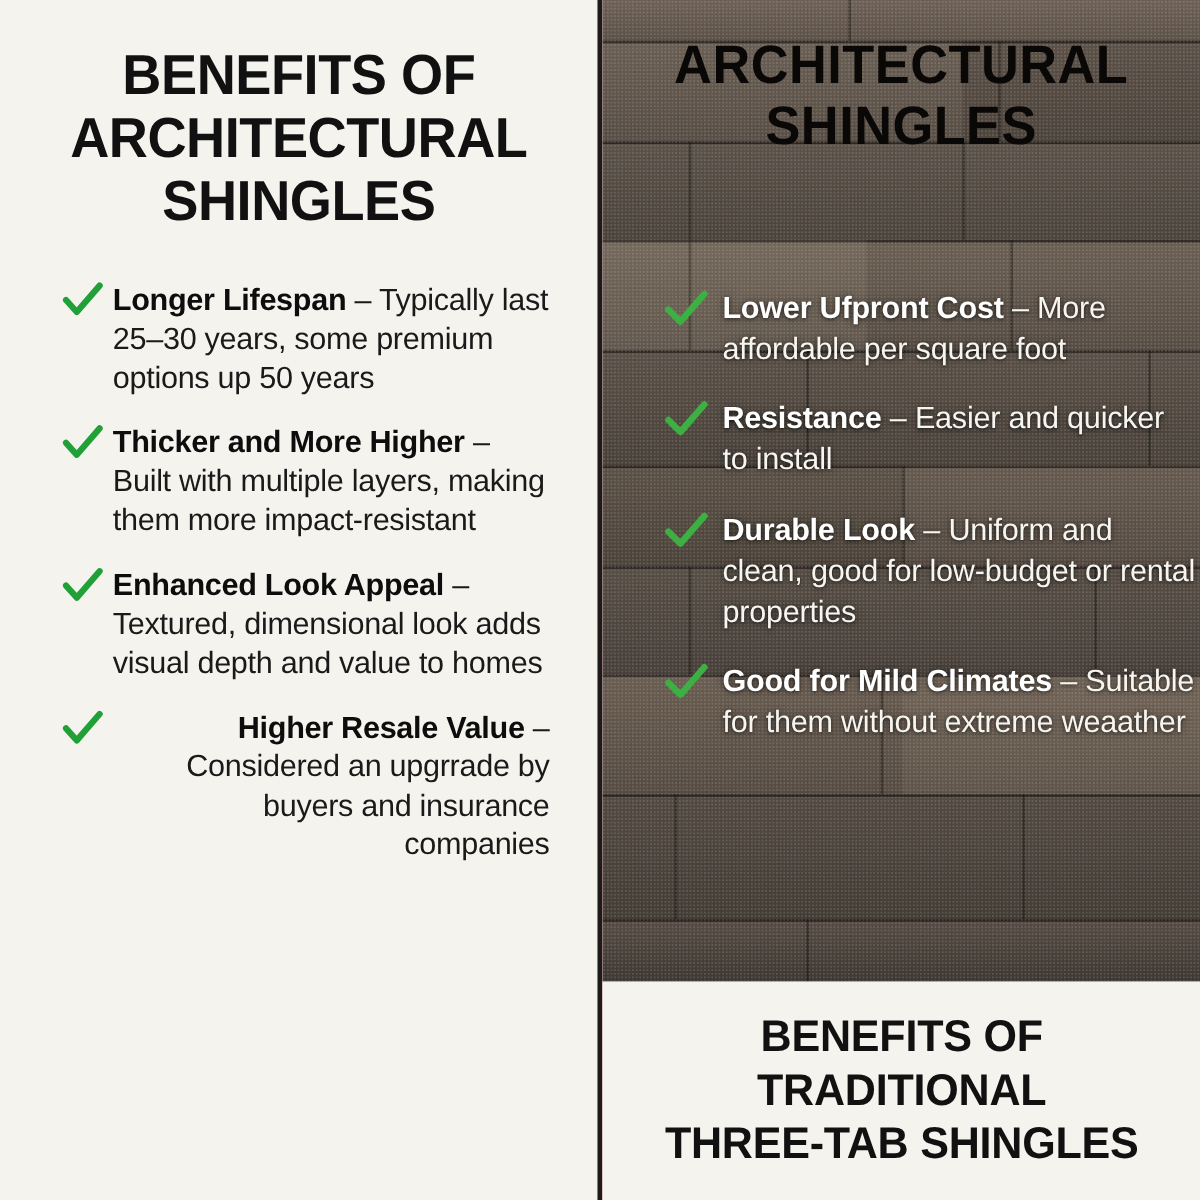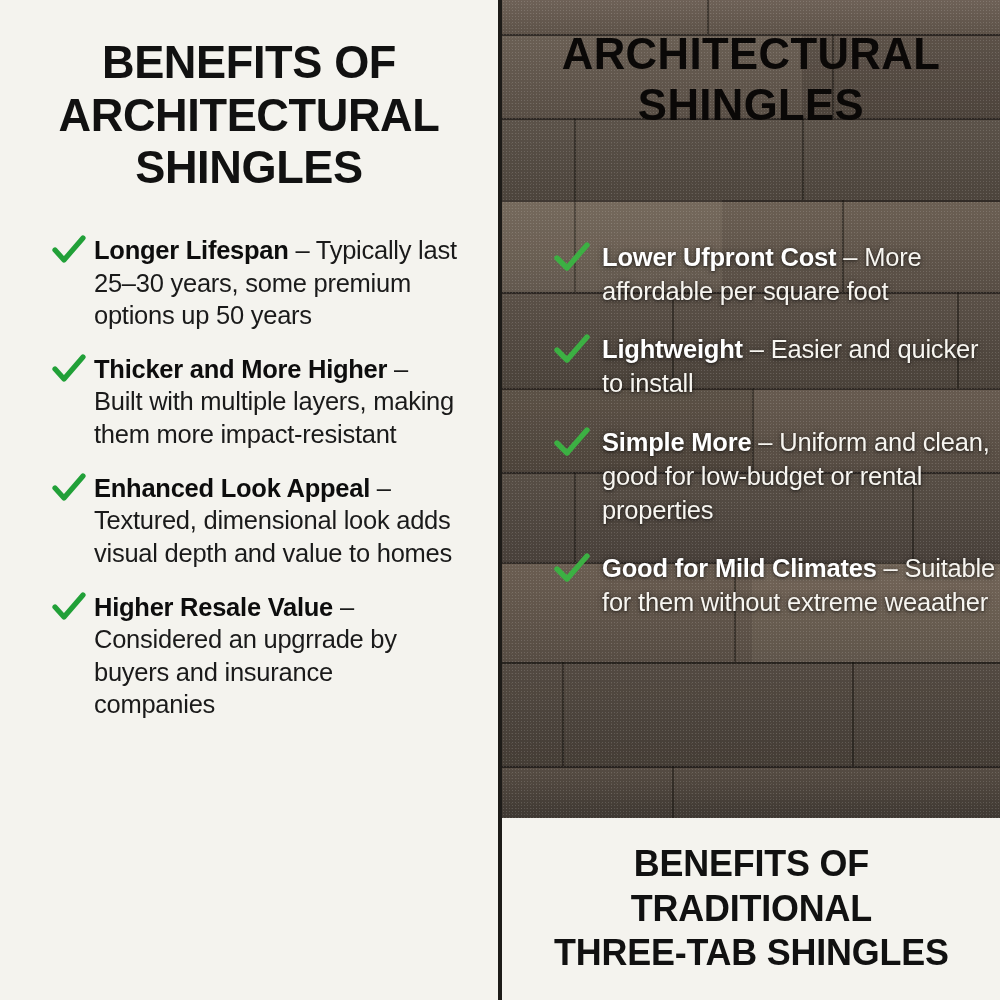--- a/index.html
+++ b/index.html
@@ -45,21 +45,21 @@
   }
   .left-list li {
     position: relative;
     padding-left: 48px;
     margin-bottom: 21px;
     font-size: 25.5px;
     line-height: 1.28;
     color: #1a1a1a;
     letter-spacing: -0.25px;
   }
-  .left-list li:last-child { margin-bottom: 0; }
+  .left-list li:last-child { margin-bottom: 0; text-align: right; }
   .left-list .lead {
     font-weight: 700;
     color: #0d0d0d;
   }
   .chk {
     position: absolute;
     left: 6px;
     top: 1px;
     width: 34px;
     height: 30px;
@@ -299,30 +299,30 @@
         </span>
         <span class="lead">Lower Ufpront Cost</span><span> – </span><span>More affordable per square foot</span>
       </li>
 
       <li>
         <span class="chk-r">
           <svg viewBox="0 0 36 31" aria-hidden="true">
             <path d="M3 16 L13 26 L33 3" fill="none" stroke="#3cb043" stroke-width="5.4" stroke-linecap="round" stroke-linejoin="round"></path>
           </svg>
         </span>
-        <span class="lead">Lightweight</span><span> – </span><span>Easier and quicker to install</span>
+        <span class="lead">Resistance</span><span> – </span><span>Easier and quicker to install</span>
       </li>
 
       <li>
         <span class="chk-r">
           <svg viewBox="0 0 36 31" aria-hidden="true">
             <path d="M3 16 L13 26 L33 3" fill="none" stroke="#3cb043" stroke-width="5.4" stroke-linecap="round" stroke-linejoin="round"></path>
           </svg>
         </span>
-        <span class="lead">Simple More</span><span> – </span><span>Uniform and clean, good for low-budget or rental properties</span>
+        <span class="lead">Durable Look</span><span> – </span><span>Uniform and clean, good for low-budget or rental properties</span>
       </li>
 
       <li>
         <span class="chk-r">
           <svg viewBox="0 0 36 31" aria-hidden="true">
             <path d="M3 16 L13 26 L33 3" fill="none" stroke="#3cb043" stroke-width="5.4" stroke-linecap="round" stroke-linejoin="round"></path>
           </svg>
         </span>
         <span class="lead">Good for Mild Climates</span><span> – </span><span>Suitable for them without extreme weaather</span>
       </li>

